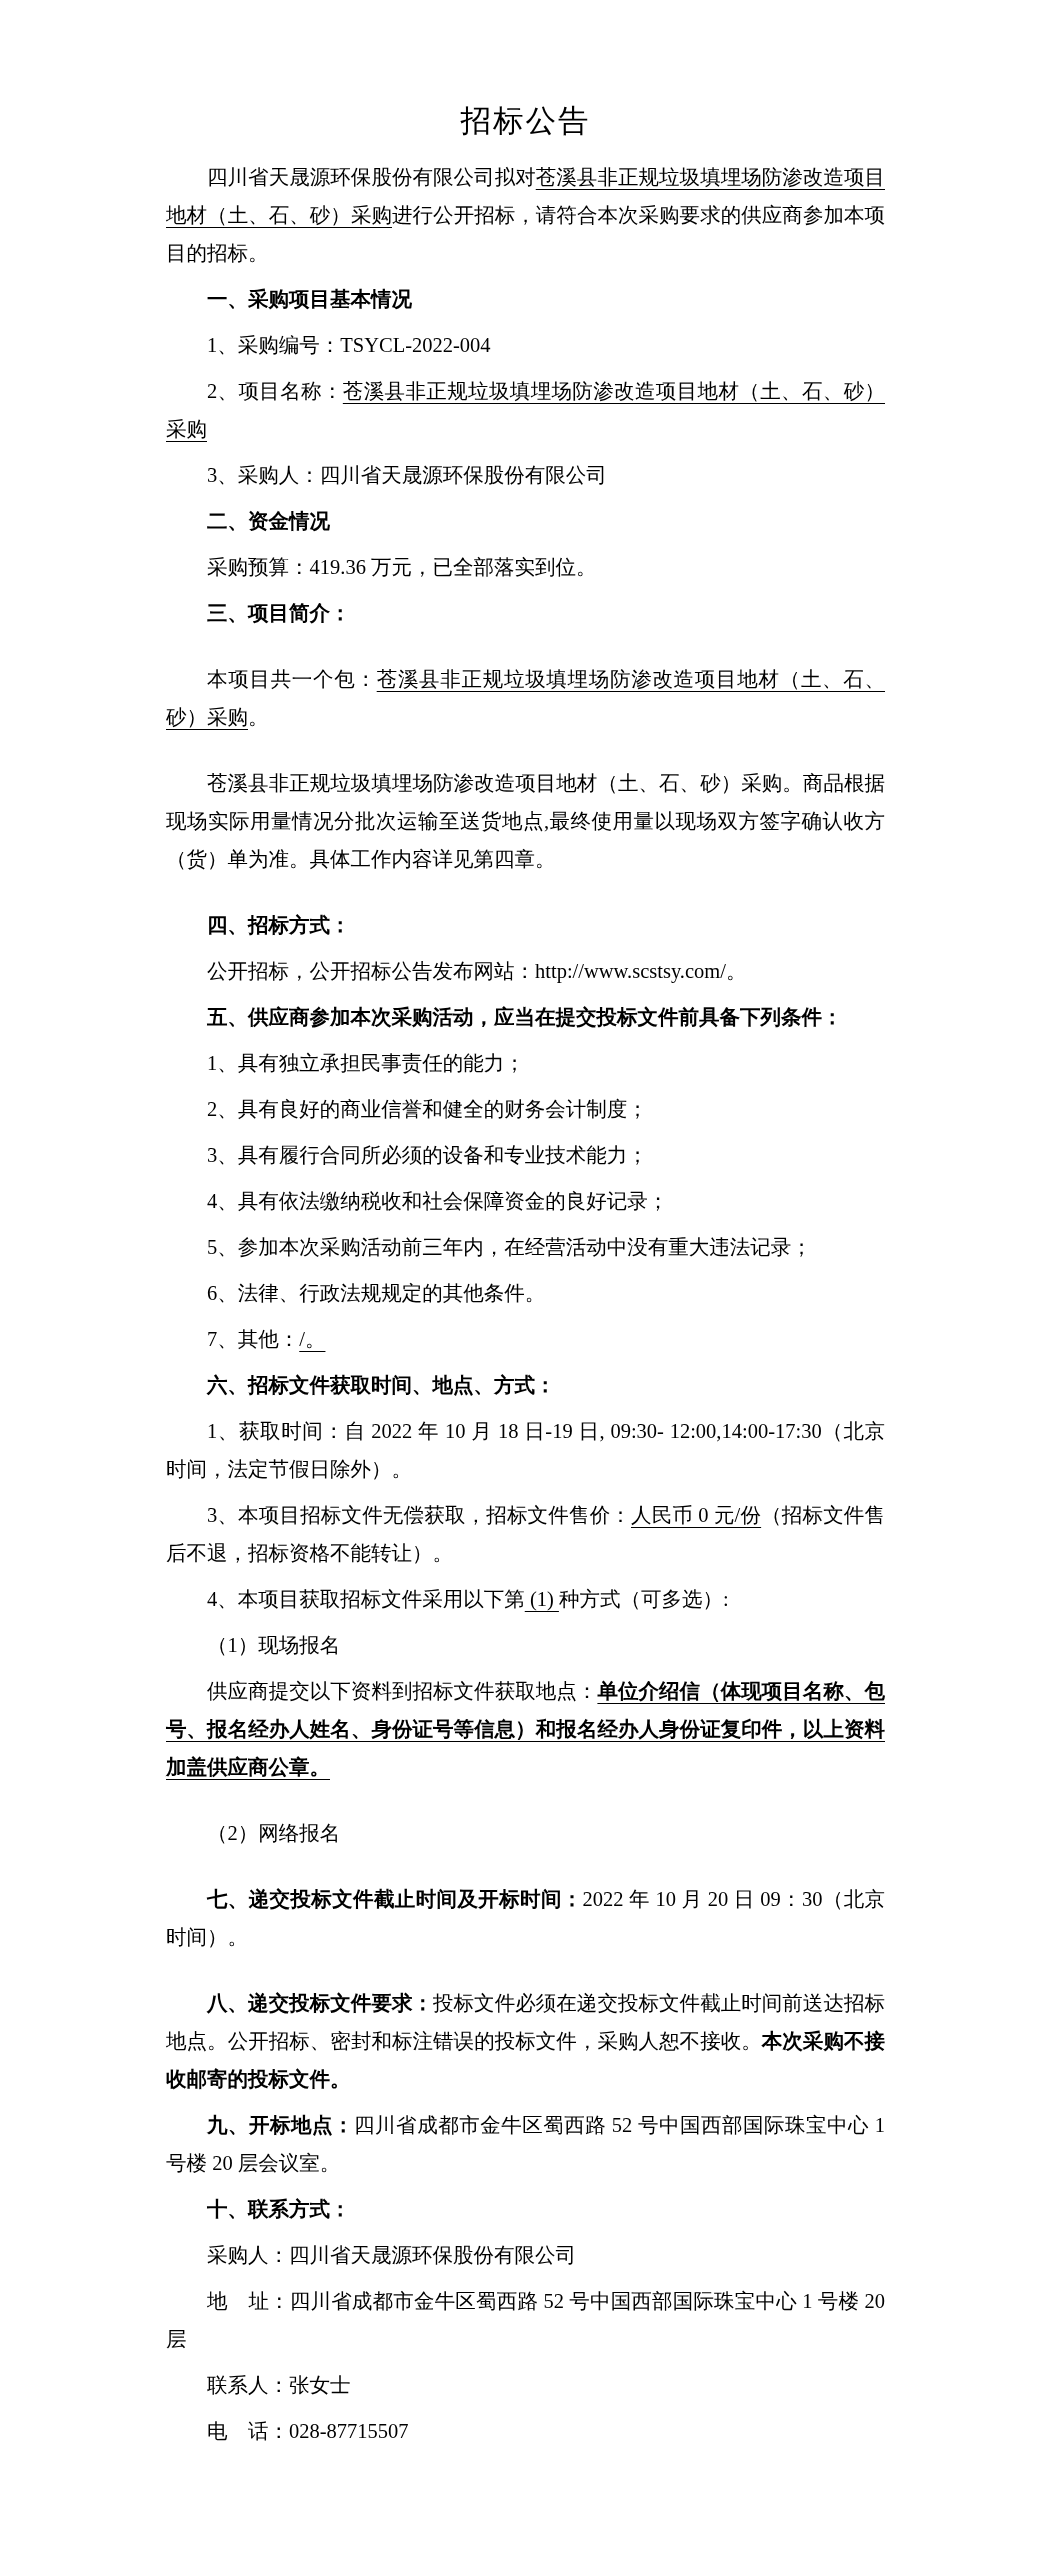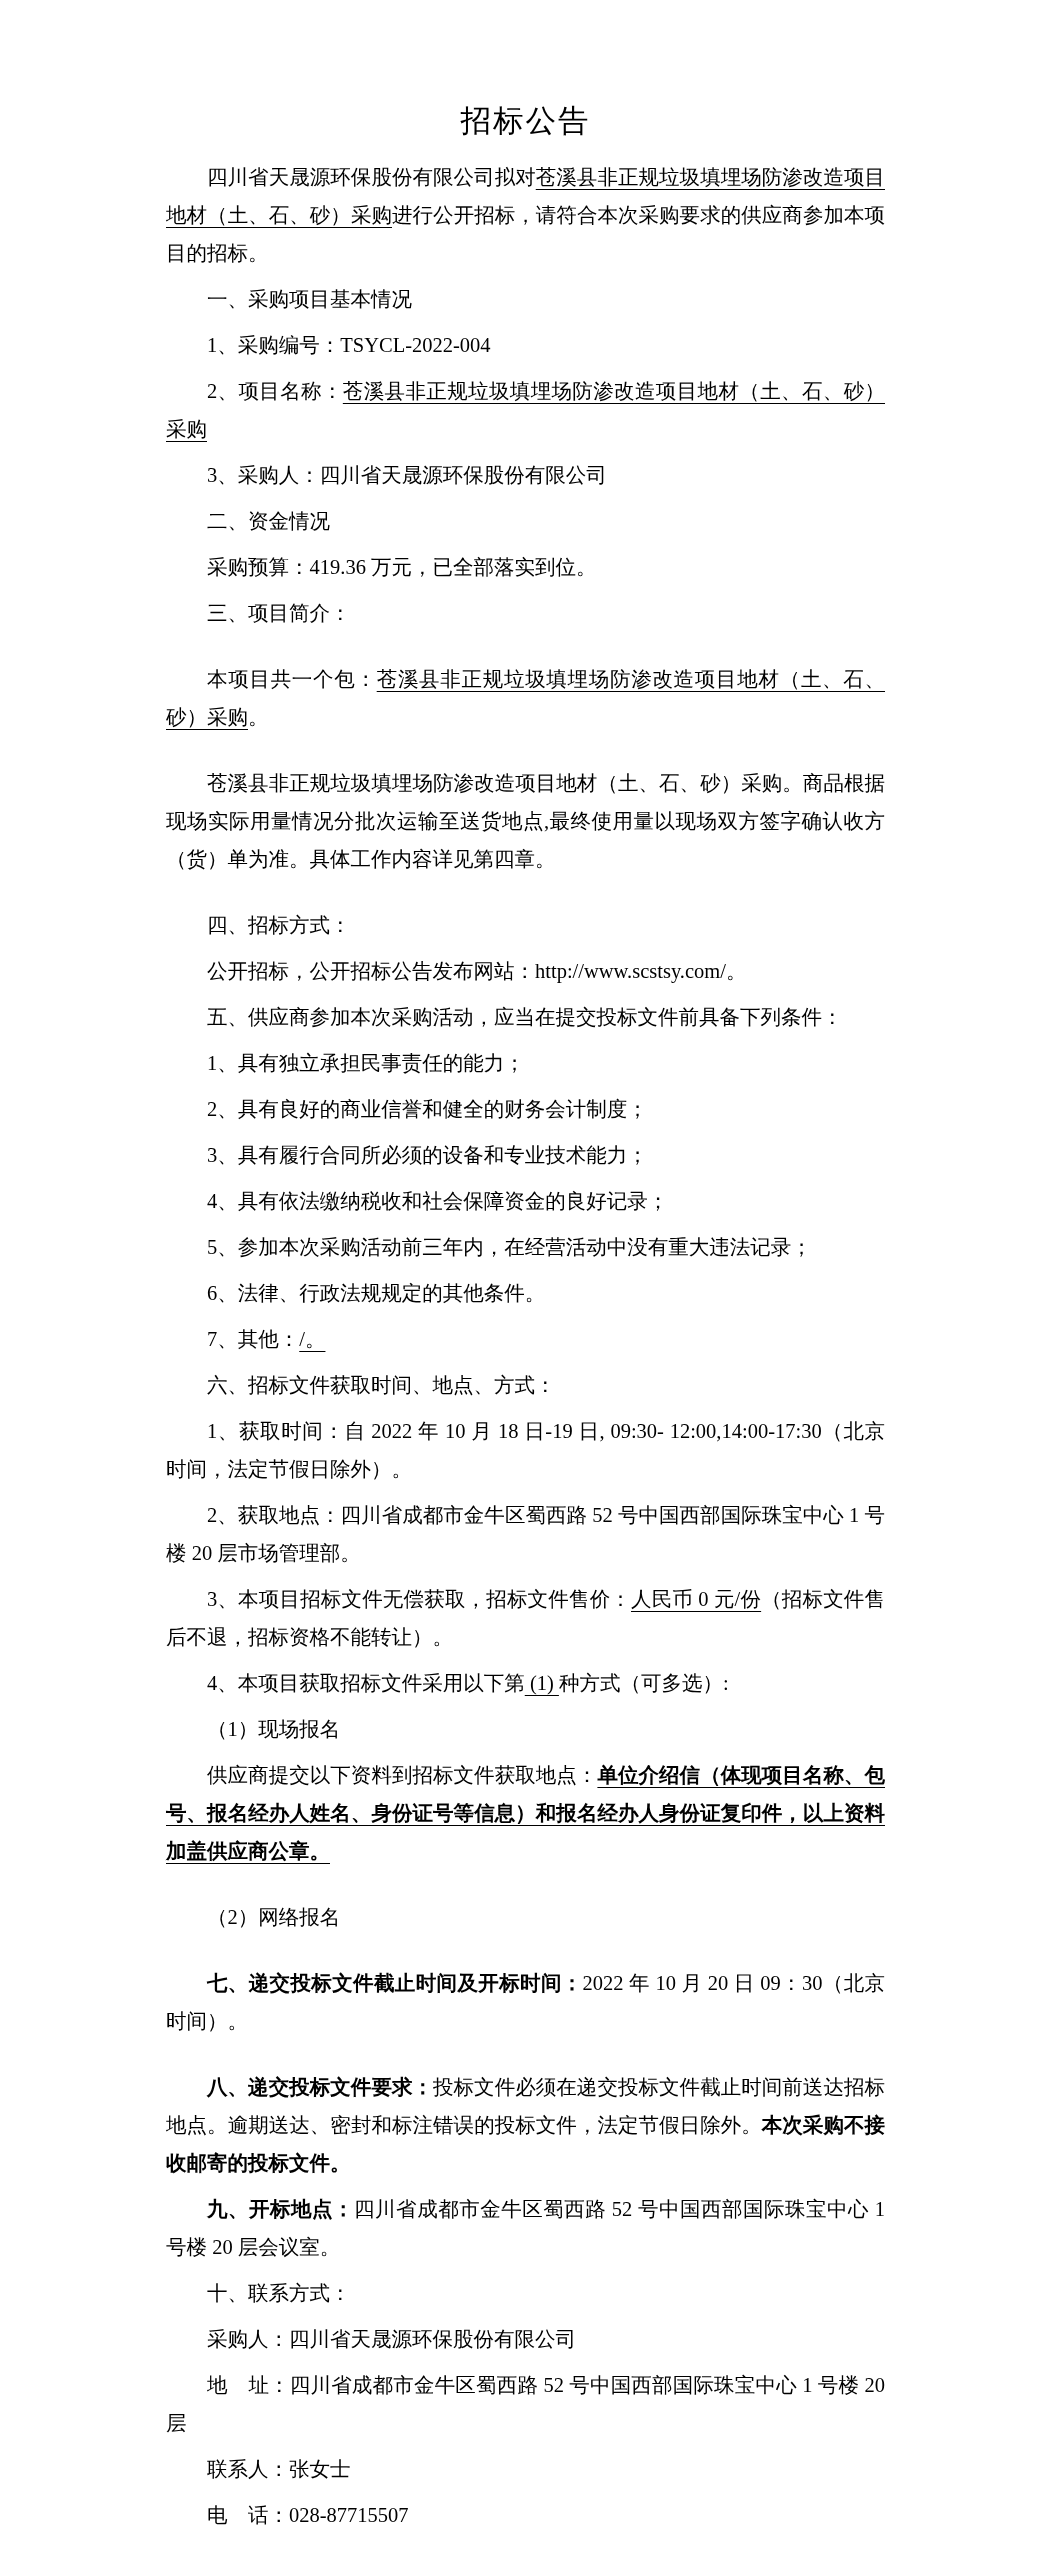--- a/index.html
+++ b/index.html
@@ -17,21 +17,21 @@
   .doc p{margin:8px;line-height:38px;text-align:justify;}
   p.title{
     text-align:center;
     font-size:30.5px;
     line-height:44px;
     margin:0 0 14.6px 0;
     text-indent:0;
     letter-spacing:2px;
     font-weight:400;
   }
-  p.heading{font-weight:normal;}
+  p.heading{font-weight:bold;}
   p.heading,p.para{text-indent:2em;}
   p.gap{margin-top:28px;}
   .b{font-weight:bold;}
   .u{text-decoration:underline;text-underline-offset:4.6px;text-decoration-thickness:1.3px;}
 </style>
 </head>
 <body>
 
 <div class="page">
   <div class="doc">
@@ -51,28 +51,27 @@
       <p class="heading"><span>五、供应商参加本次采购活动，应当在提交投标文件前具备下列条件：</span></p>
       <p class="para"><span>1、具有独立承担民事责任的能力；</span></p>
       <p class="para"><span>2、具有良好的商业信誉和健全的财务会计制度；</span></p>
       <p class="para"><span>3、具有履行合同所必须的设备和专业技术能力；</span></p>
       <p class="para"><span>4、具有依法缴纳税收和社会保障资金的良好记录；</span></p>
       <p class="para"><span>5、参加本次采购活动前三年内，在经营活动中没有重大违法记录；</span></p>
       <p class="para"><span>6、法律、行政法规规定的其他条件。</span></p>
       <p class="para"><span>7、其他：</span><span class="u">/。</span></p>
       <p class="heading"><span>六、招标文件获取时间、地点、方式：</span></p>
       <p class="para"><span>1、获取时间：自 2022 年 10 月 18 日-19 日, 09:30- 12:00,14:00-17:30（北京时间，法定节假日除外）。</span></p>
-      <p class="para"><span>2、获取地点：四川省成都市金牛区蜀西路 52 号中国西部国际珠宝中心 1 号楼 20 层市场管理部。</span></p>
       <p class="para"><span>3、本项目招标文件无偿获取，招标文件售价：</span><span class="u">人民币 0 元/份</span><span>（招标文件售后不退，招标资格不能转让）。</span></p>
       <p class="para"><span>4、本项目获取招标文件采用以下第</span><span class="u">  (1)  </span><span>种方式（可多选）:</span></p>
       <p class="para"><span>（1）现场报名</span></p>
       <p class="para"><span>供应商提交以下资料到招标文件获取地点：</span><span class="b u">单位介绍信（体现项目名称、包号、报名经办人姓名、身份证号等信息）和报名经办人身份证复印件，以上资料加盖供应商公章。</span></p>
       <p class="para gap"><span>（2）网络报名</span></p>
       <p class="para gap"><span class="b">七、递交投标文件截止时间及开标时间：</span><span>2022 年 10 月 20 日 09：30（北京时间）。</span></p>
-      <p class="para gap"><span class="b">八、递交投标文件要求：</span><span>投标文件必须在递交投标文件截止时间前送达招标地点。逾期送达、密封和标注错误的投标文件，法定节假日除外。</span><span class="b">本次采购不接收邮寄的投标文件。</span></p>
+      <p class="para gap"><span class="b">八、递交投标文件要求：</span><span>投标文件必须在递交投标文件截止时间前送达招标地点。公开招标、密封和标注错误的投标文件，采购人恕不接收。</span><span class="b">本次采购不接收邮寄的投标文件。</span></p>
       <p class="para"><span class="b">九、开标地点：</span><span>四川省成都市金牛区蜀西路 52 号中国西部国际珠宝中心 1 号楼 20 层会议室。</span></p>
       <p class="heading"><span>十、联系方式：</span></p>
       <p class="para"><span>采购人：四川省天晟源环保股份有限公司</span></p>
       <p class="para"><span>地　址：四川省成都市金牛区蜀西路 52 号中国西部国际珠宝中心 1 号楼 20 层</span></p>
       <p class="para"><span>联系人：张女士</span></p>
       <p class="para"><span>电　话：028-87715507</span></p>
     </div>
 </div>
 
 

